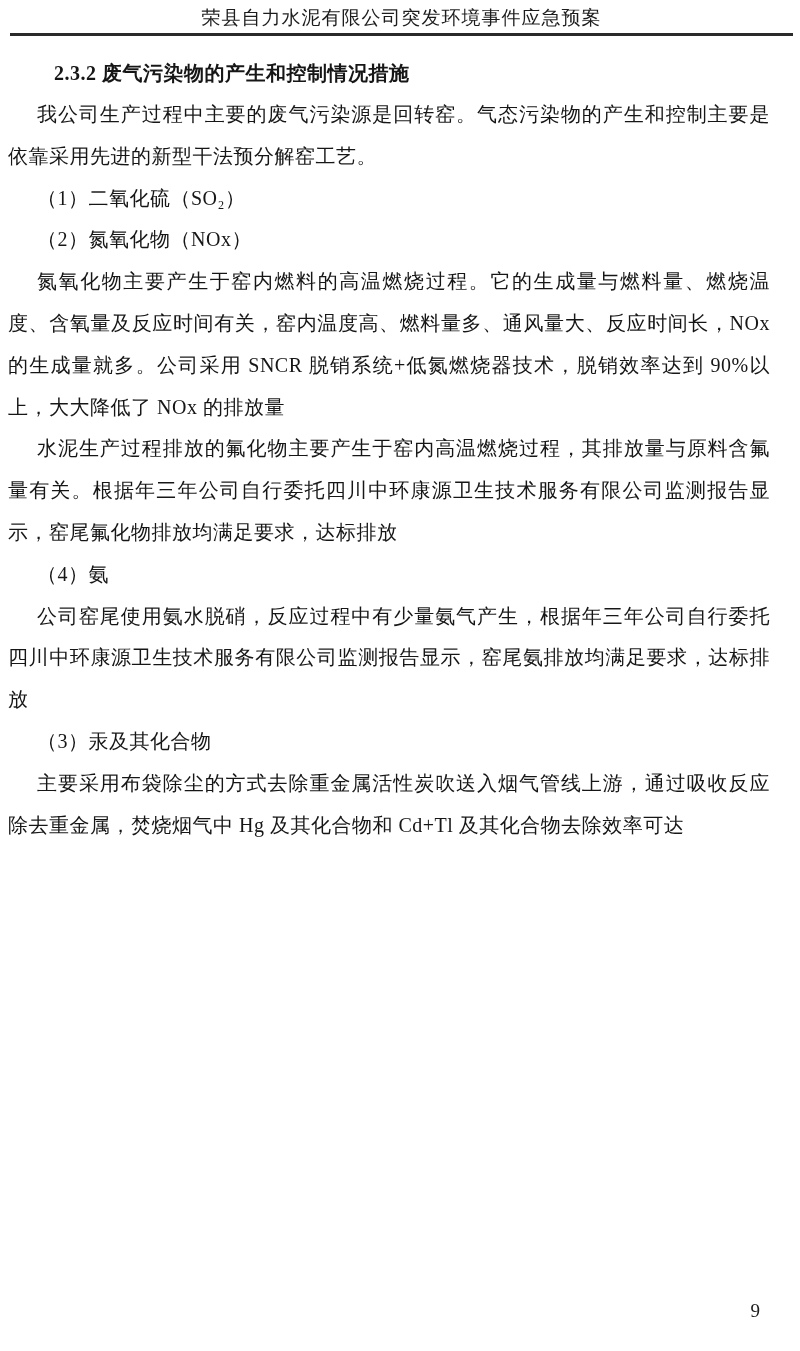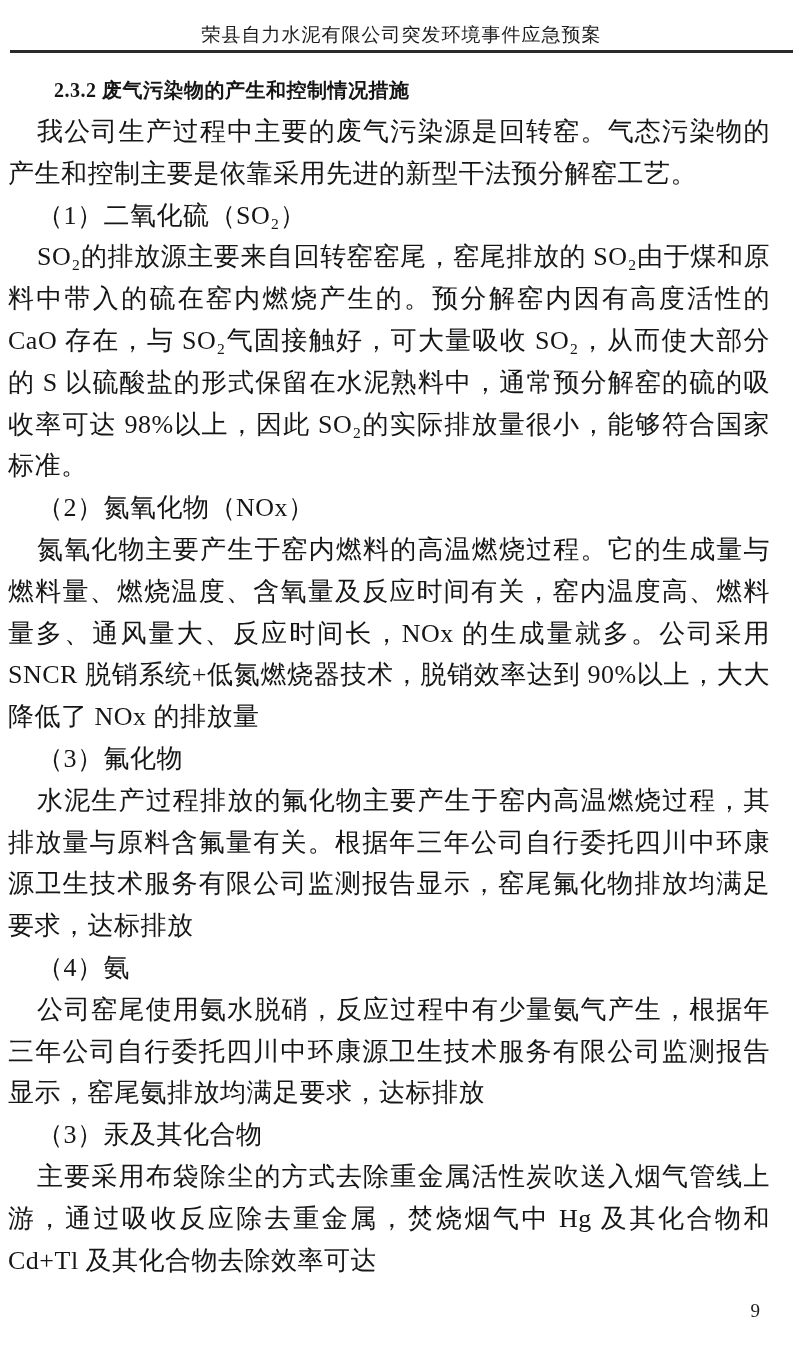--- a/index.html
+++ b/index.html
@@ -11,21 +11,21 @@
     position: relative;
     width: 800px;
     height: 1351px;
     background: #ffffff;
     color: #161616;
     font-family: "Liberation Serif", "DejaVu Serif", serif;
     overflow: hidden;
   }
   .page-header {
     margin: 0 7px 0 10px;
-    padding-top: 23px;
+    padding-top: 6px;
     padding-bottom: 4px;
     border-bottom: 3px solid #2a2a2a;
   }
   .page-header .header-title {
     display: block;
     text-align: center;
     font-size: 19px;
     line-height: 23px;
     letter-spacing: 1px;
     color: #1c1c1c;
@@ -41,21 +41,21 @@
   .block.heading {
     font-size: 20px;
     font-weight: bold;
     line-height: 42px;
     text-indent: 46px;
     text-align: left;
     letter-spacing: 0.5px;
   }
   .block.paragraph,
   .block.item {
-    font-size: 26px;
+    font-size: 20px;
     line-height: 41.8px;
     text-indent: 29px;
     letter-spacing: 0.5px;
   }
   .block.item {
     text-align: left;
   }
   .page-number {
     position: absolute;
     top: 1300px;
@@ -71,24 +71,22 @@
 
   <div class="page-header">
     <span class="header-title">荣县自力水泥有限公司突发环境事件应急预案</span>
   </div>
 
   <div class="doc-body">
 
   <p class="block heading">2.3.2 废气污染物的产生和控制情况措施</p>
       <p class="block paragraph">我公司生产过程中主要的废气污染源是回转窑。气态污染物的产生和控制主要是依靠采用先进的新型干法预分解窑工艺。</p>
       <p class="block item">（1）二氧化硫（SO₂）</p>
-      <p class="block paragraph">SO₂的排放源主要来自回转窑窑尾，窑尾排放的 SO₂由于煤和原料中带入的硫在窑内燃烧产生的。预分解窑内因有高度活性的 CaO 存在，与 SO₂气固接触好，可大量吸收 SO₂，从而使大部分的 S 以硫酸盐的形式保留在水泥熟料中，通常预分解窑的硫的吸收率可达 98%以上，因此 SO₂的实际排放量很小，能够符合国家标准。</p>
       <p class="block item">（2）氮氧化物（NOx）</p>
       <p class="block paragraph">氮氧化物主要产生于窑内燃料的高温燃烧过程。它的生成量与燃料量、燃烧温度、含氧量及反应时间有关，窑内温度高、燃料量多、通风量大、反应时间长，NOx 的生成量就多。公司采用 SNCR 脱销系统+低氮燃烧器技术，脱销效率达到 90%以上，大大降低了 NOx 的排放量</p>
-      <p class="block item">（3）氟化物</p>
       <p class="block paragraph">水泥生产过程排放的氟化物主要产生于窑内高温燃烧过程，其排放量与原料含氟量有关。根据年三年公司自行委托四川中环康源卫生技术服务有限公司监测报告显示，窑尾氟化物排放均满足要求，达标排放</p>
       <p class="block item">（4）氨</p>
       <p class="block paragraph">公司窑尾使用氨水脱硝，反应过程中有少量氨气产生，根据年三年公司自行委托四川中环康源卫生技术服务有限公司监测报告显示，窑尾氨排放均满足要求，达标排放</p>
       <p class="block item">（3）汞及其化合物</p>
       <p class="block paragraph">主要采用布袋除尘的方式去除重金属活性炭吹送入烟气管线上游，通过吸收反应除去重金属，焚烧烟气中 Hg 及其化合物和 Cd+Tl 及其化合物去除效率可达</p>
     </div>
 
   <div class="page-number">9</div>
 
 </div>

